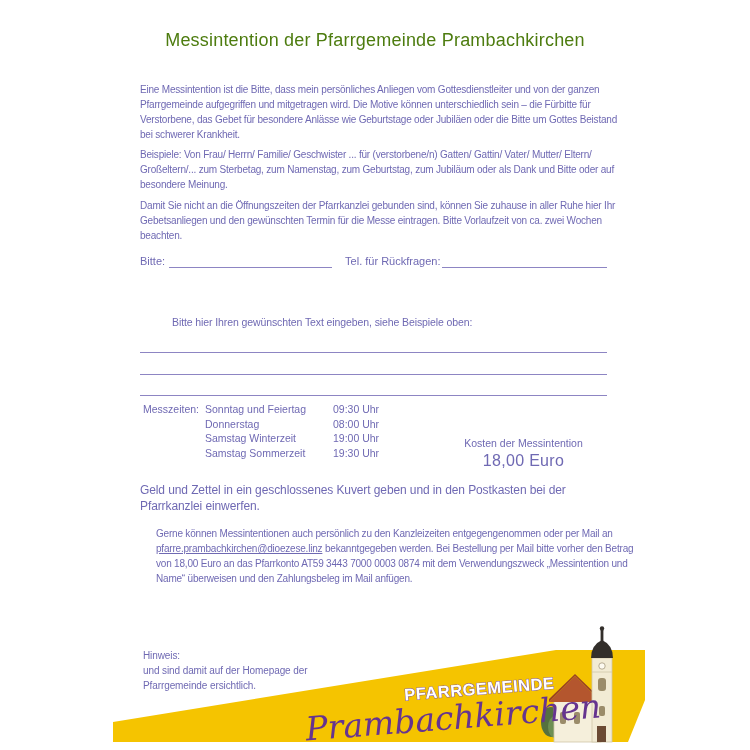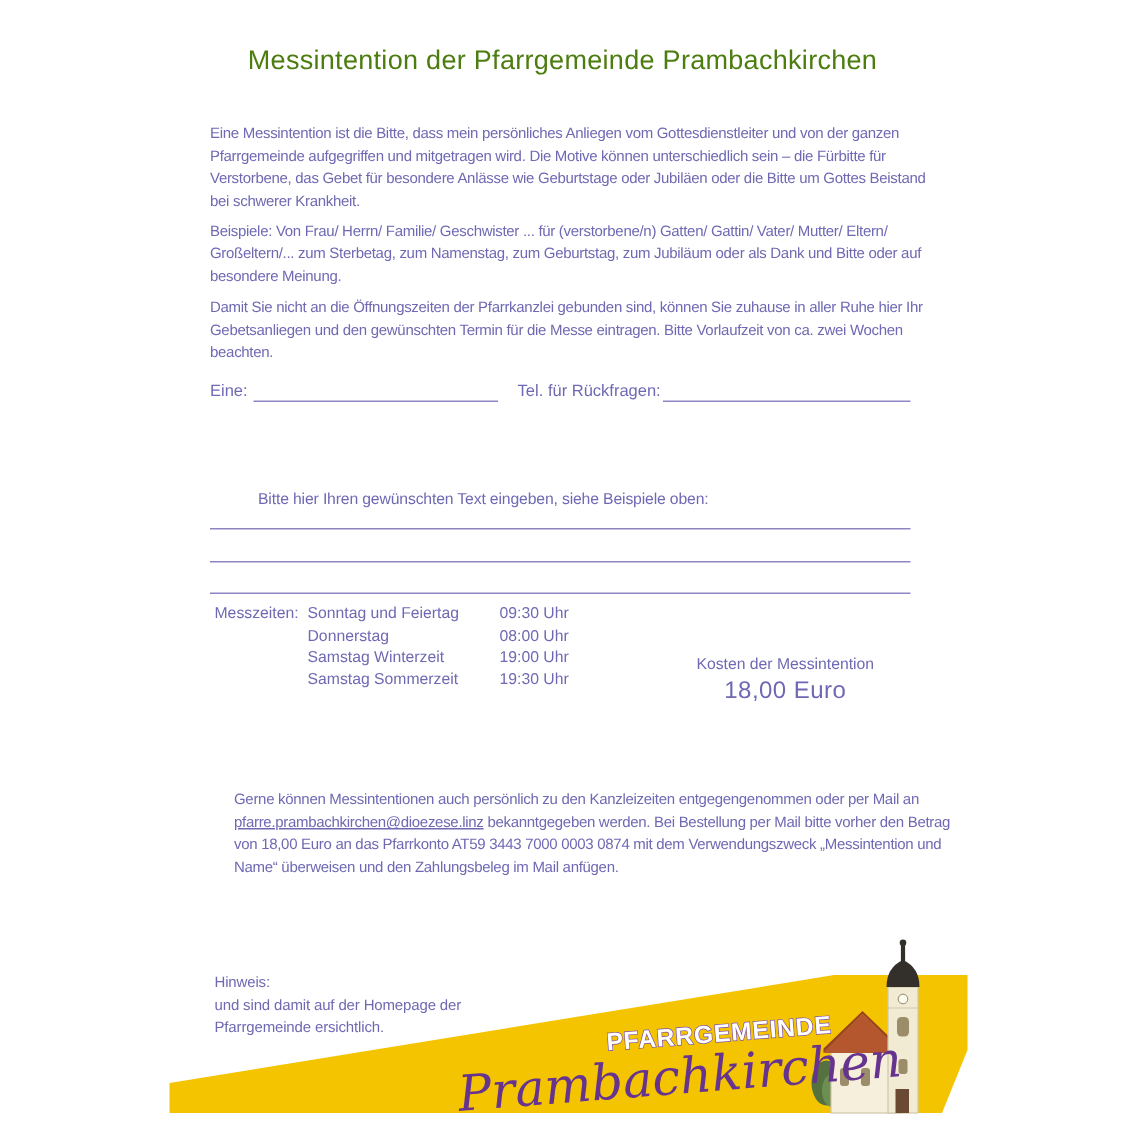--- a/index.html
+++ b/index.html
@@ -21,21 +21,21 @@
     left:140px;width:467px;display:flex;align-items:flex-end;
     font-size:11px;line-height:14px;white-space:nowrap;
   }
   .row-name{top:254px;} .row-termin{top:289px;}
   .uline{border-bottom:1px solid #8d85c3;height:12px;display:inline-block;}
   .u-name{width:163px;margin-left:4px;}
   .u-tel{flex:1;margin-left:2px;}
   .lbl2{margin-left:13px;}
   .u-wunsch{width:118px;margin-left:4px;}
   .u-ausweich{flex:1;margin-left:2px;}
-  .prompt{top:327px;left:140px;font-size:10.5px;letter-spacing:-0.1px;padding-left:32px;}
+  .prompt{top:316px;left:140px;font-size:10.5px;letter-spacing:-0.1px;padding-left:32px;}
   .wline{left:140px;width:467px;border-top:1px solid #8d85c3;height:0;}
   .wl1{top:352px;} .wl2{top:374px;} .wl3{top:395px;}
   .messzeiten{top:402px;left:143px;font-size:10.5px;line-height:14.5px;display:flex;justify-content:flex-end;}
   .mz-label{width:62px;}
   .mz-days{width:128px;}
   .mz-times{width:70px;}
   .kosten{top:437px;left:446px;width:155px;text-align:center;font-size:10.5px;}
   .kosten-amount{font-size:16px;margin-top:3px;letter-spacing:0.3px;}
   .pay1{top:482px;left:140px;width:482px;font-size:12px;line-height:16px;letter-spacing:-0.1px;}
   .pay2{top:526px;left:156px;width:478px;font-size:10px;line-height:15px;letter-spacing:-0.2px;}
@@ -57,21 +57,21 @@
 
 <div class="page">
 
   <div class="abs title">Messintention der Pfarrgemeinde Prambachkirchen</div>
 
   <div class="abs para p1">Eine Messintention ist die Bitte, dass mein persönliches Anliegen vom Gottesdienstleiter und von der ganzen Pfarrgemeinde aufgegriffen und mitgetragen wird. Die Motive können unterschiedlich sein – die Fürbitte für Verstorbene, das Gebet für besondere Anlässe wie Geburtstage oder Jubiläen oder die Bitte um Gottes Beistand bei schwerer Krankheit.</div>
   <div class="abs para p2">Beispiele: Von Frau/ Herrn/ Familie/ Geschwister ... für (verstorbene/n) Gatten/ Gattin/ Vater/ Mutter/ Eltern/ Großeltern/... zum Sterbetag, zum Namenstag, zum Geburtstag, zum Jubiläum oder als Dank und Bitte oder auf besondere Meinung.</div>
   <div class="abs para p3">Damit Sie nicht an die Öffnungszeiten der Pfarrkanzlei gebunden sind, können Sie zuhause in aller Ruhe hier Ihr Gebetsanliegen und den gewünschten Termin für die Messe eintragen. Bitte Vorlaufzeit von ca. zwei Wochen beachten.</div>
 
   <div class="abs formrow row-name">
-    <span>Eine:</span>
+    <span>Bitte:</span>
     <span class="uline u-name"></span>
     <span class="lbl2">Tel. für Rückfragen:</span>
     <span class="uline u-tel"></span>
   </div>
 
 
   <div class="abs prompt">Bitte hier Ihren gewünschten Text eingeben, siehe Beispiele oben:</div>
 
   <div class="abs wline wl1"></div>
   <div class="abs wline wl2"></div>
@@ -91,20 +91,21 @@
       <div>19:00 Uhr</div>
       <div>19:30 Uhr</div>
     </div>
   </div>
 
   <div class="abs kosten">
     <div>Kosten der Messintention</div>
     <div class="kosten-amount">18,00 Euro</div>
   </div>
 
+  <div class="abs pay1">Geld und Zettel in ein geschlossenes Kuvert geben und in den Postkasten bei der Pfarrkanzlei einwerfen.</div>
 
   <div class="abs pay2"><span>Gerne können Messintentionen auch persönlich zu den Kanzleizeiten entgegengenommen oder per Mail an </span><a class="email">pfarre.prambachkirchen@dioezese.linz</a><span> bekanntgegeben werden. Bei Bestellung per Mail bitte vorher den Betrag von 18,00 Euro an das Pfarrkonto AT59 3443 7000 0003 0874 mit dem Verwendungszweck „Messintention und Name“ überweisen und den Zahlungsbeleg im Mail anfügen.</span></div>
 
   <div class="abs hinweis">
     <div class="hinweis-label">Hinweis:</div>
     <div>
       <div>und sind damit auf der Homepage der</div>
       <div>Pfarrgemeinde ersichtlich.</div>
     </div>
   </div>

